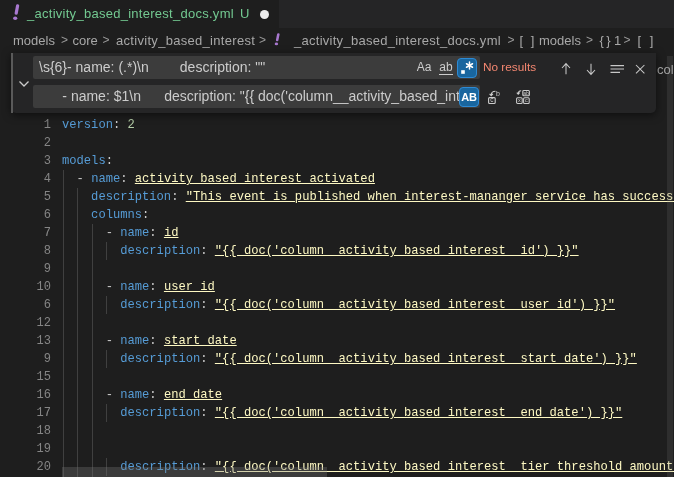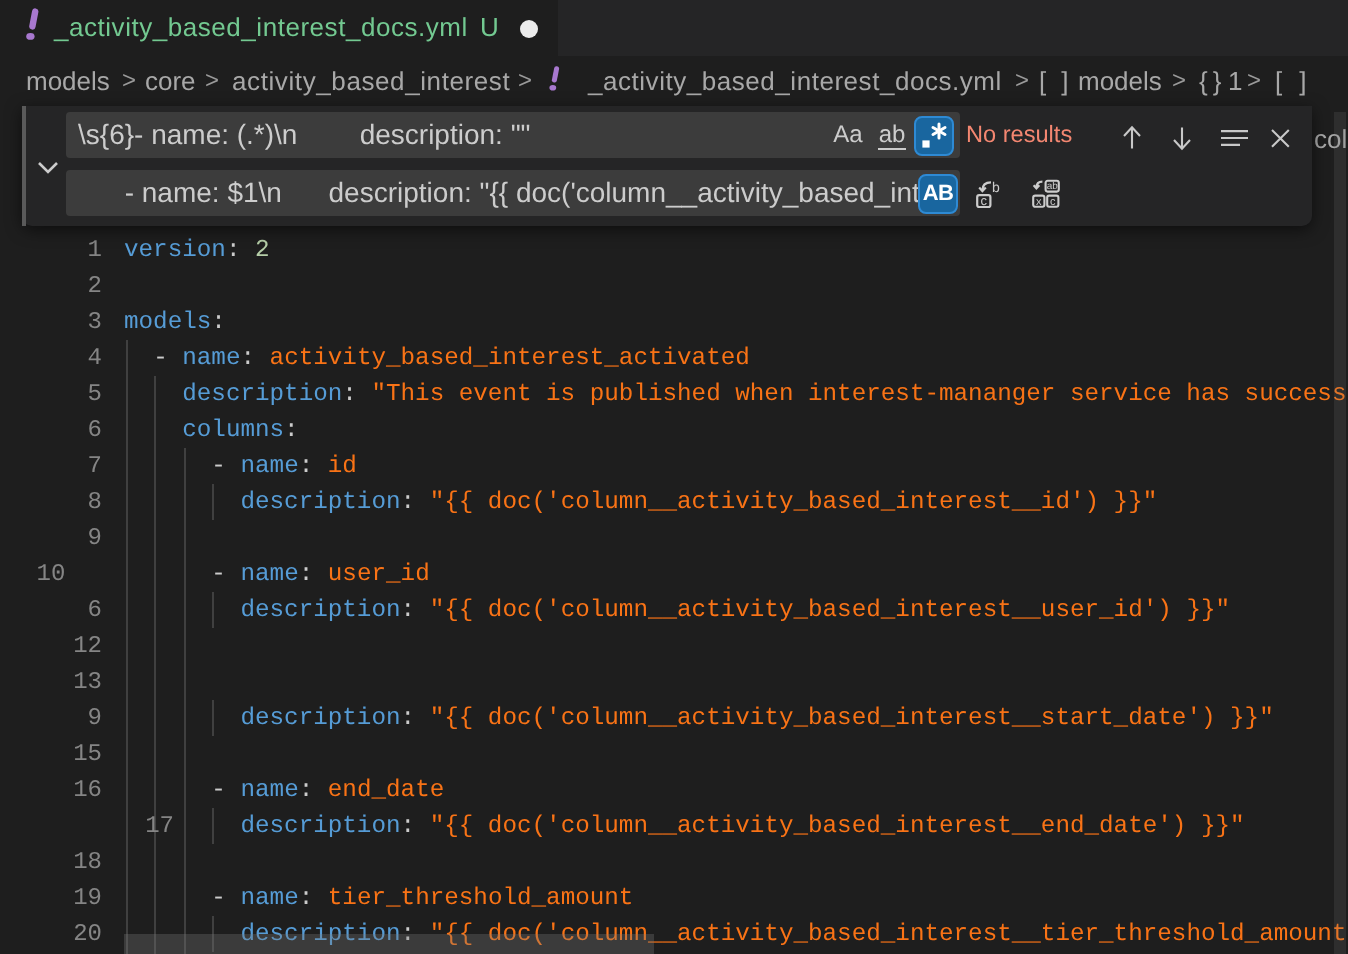--- a/index.html
+++ b/index.html
@@ -5,21 +5,21 @@
   html,body{margin:0;padding:0;background:#1e1e1e;}
   #root{position:relative;width:674px;height:477px;background:#1e1e1e;overflow:hidden;
         font-family:"Liberation Sans",sans-serif;}
   .abs{position:absolute;}
   
   .code{font-family:"Liberation Mono",monospace;font-size:12.13px;line-height:18px;white-space:pre;}
   .ln{font-family:"Liberation Mono",monospace;font-size:12px;line-height:18px;color:#858585;
       text-align:right;width:51px;left:0;}
   .k{color:#569cd6;}
   .p{color:#cccccc;}
-  .s{color:#f97316;}
+  .s{color:#fef9c3;text-decoration:underline;}
   .n{color:#b5cea8;}
   .guide{width:1px;background:#404040;}
   
   #fw{left:11px;top:53px;width:645px;height:60px;background:#252526;
       border-radius:0 0 5px 5px;box-shadow:0 2px 8px rgba(0,0,0,0.55);}
   .inp{left:22px;width:447px;height:23px;background:#3c3c3c;border-radius:2px;
        color:#cccccc;font-size:14px;line-height:23px;white-space:pre;overflow:hidden;}
   .opt{position:absolute;width:20px;height:20px;border-radius:3px;color:#cccccc;
        font-size:12px;line-height:20px;text-align:center;}
   .opt.on{background:#19669f;border:1px solid #2e8ad4;border-radius:4px;width:18px;height:18px;line-height:18px;color:#ffffff;}
@@ -78,45 +78,45 @@
 
     <div class="abs ln" style="top:0;">1</div>
     <div class="abs ln" style="top:18px;">2</div>
     <div class="abs ln" style="top:36px;">3</div>
     <div class="abs ln" style="top:54px;">4</div>
     <div class="abs ln" style="top:72px;">5</div>
     <div class="abs ln" style="top:90px;">6</div>
     <div class="abs ln" style="top:108px;">7</div>
     <div class="abs ln" style="top:126px;">8</div>
     <div class="abs ln" style="top:144px;">9</div>
-    <div class="abs ln" style="top:162px;text-align:center;">10</div>
+    <div class="abs ln" style="top:162px;">10</div>
     <div class="abs ln" style="top:180px;">6</div>
     <div class="abs ln" style="top:198px;">12</div>
     <div class="abs ln" style="top:216px;">13</div>
     <div class="abs ln" style="top:234px;">9</div>
     <div class="abs ln" style="top:252px;">15</div>
     <div class="abs ln" style="top:270px;">16</div>
-    <div class="abs ln" style="top:288px;margin-left:36px;">17</div>
+    <div class="abs ln" style="top:288px;">17</div>
     <div class="abs ln" style="top:306px;">18</div>
     <div class="abs ln" style="top:324px;">19</div>
     <div class="abs ln" style="top:342px;">20</div>
 
     <div class="abs code" style="left:62px;top:0;"><span class="k">version</span><span class="p">: </span><span class="n">2</span></div>
     <div class="abs code" style="left:62px;top:36px;"><span class="k">models</span><span class="p">:</span></div>
     <div class="abs code" style="left:62px;top:54px;">  <span class="p">- </span><span class="k">name</span><span class="p">: </span><span class="s">activity_based_interest_activated</span></div>
     <div class="abs code" style="left:62px;top:72px;">    <span class="k">description</span><span class="p">: </span><span class="s">"This event is published when interest-mananger service has successfully enabled the activity based interest feature."</span></div>
     <div class="abs code" style="left:62px;top:90px;">    <span class="k">columns</span><span class="p">:</span></div>
     <div class="abs code" style="left:62px;top:108px;">      <span class="p">- </span><span class="k">name</span><span class="p">: </span><span class="s">id</span></div>
     <div class="abs code" style="left:62px;top:126px;">        <span class="k">description</span><span class="p">: </span><span class="s">"{{ doc('column__activity_based_interest__id') }}"</span></div>
     <div class="abs code" style="left:62px;top:162px;">      <span class="p">- </span><span class="k">name</span><span class="p">: </span><span class="s">user_id</span></div>
     <div class="abs code" style="left:62px;top:180px;">        <span class="k">description</span><span class="p">: </span><span class="s">"{{ doc('column__activity_based_interest__user_id') }}"</span></div>
+    <div class="abs code" style="left:62px;top:216px;">      <span class="p">- </span><span class="k">name</span><span class="p">: </span><span class="s">start_date</span></div>
     <div class="abs code" style="left:62px;top:234px;">        <span class="k">description</span><span class="p">: </span><span class="s">"{{ doc('column__activity_based_interest__start_date') }}"</span></div>
     <div class="abs code" style="left:62px;top:270px;">      <span class="p">- </span><span class="k">name</span><span class="p">: </span><span class="s">end_date</span></div>
     <div class="abs code" style="left:62px;top:288px;">        <span class="k">description</span><span class="p">: </span><span class="s">"{{ doc('column__activity_based_interest__end_date') }}"</span></div>
-    <div class="abs code" style="left:62px;top:324px;">      <span class="p">- </span><span class="k">name</span><span class="p">: </span><span class="s">tier_threshold_amount</span></div>
     <div class="abs code" style="left:62px;top:342px;">        <span class="k">description</span><span class="p">: </span><span class="s">"{{ doc('column__activity_based_interest__tier_threshold_amount') }}"</span></div>
   </div>
 
   <div class="abs" style="left:62px;top:467px;width:265px;height:10px;background:rgba(121,121,121,0.32);"></div>
   <div class="abs" style="left:667px;top:56px;width:6px;height:421px;background:rgba(121,121,121,0.18);"></div>
 
   <div id="fw" class="abs">
 
     <div class="abs" style="left:0;top:0;width:2px;height:60px;background:#5a5a5a;"></div>
 

